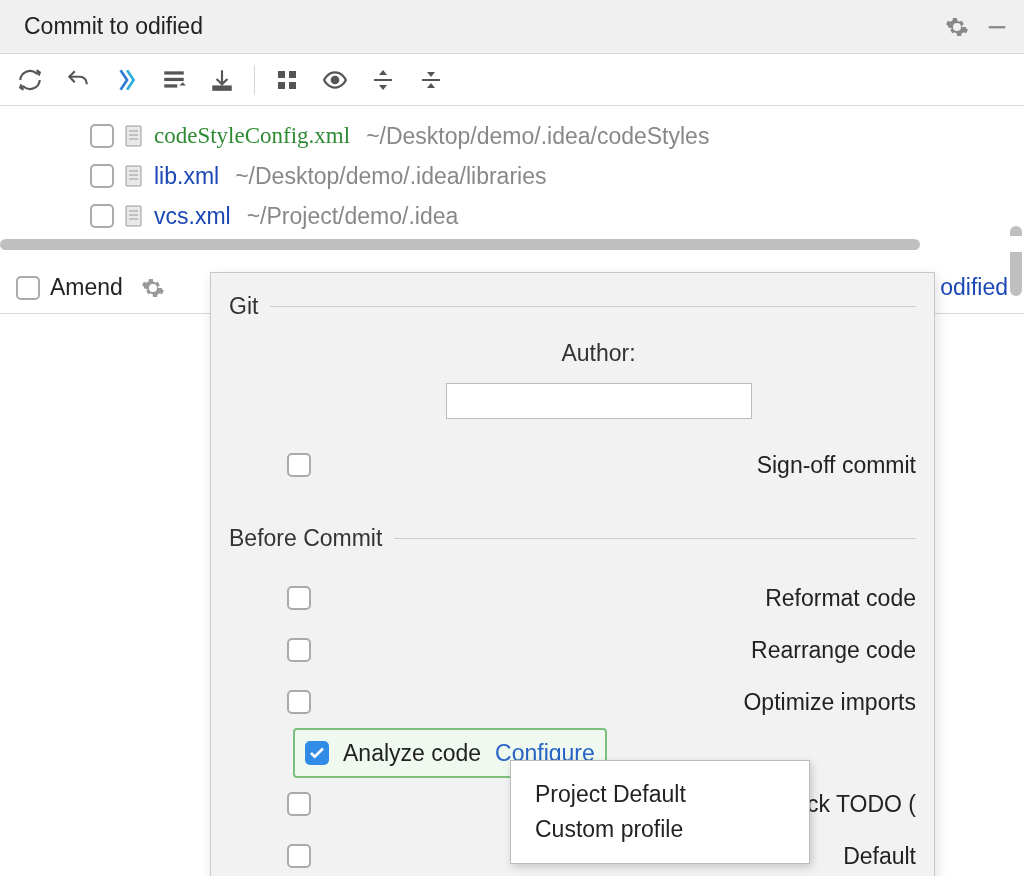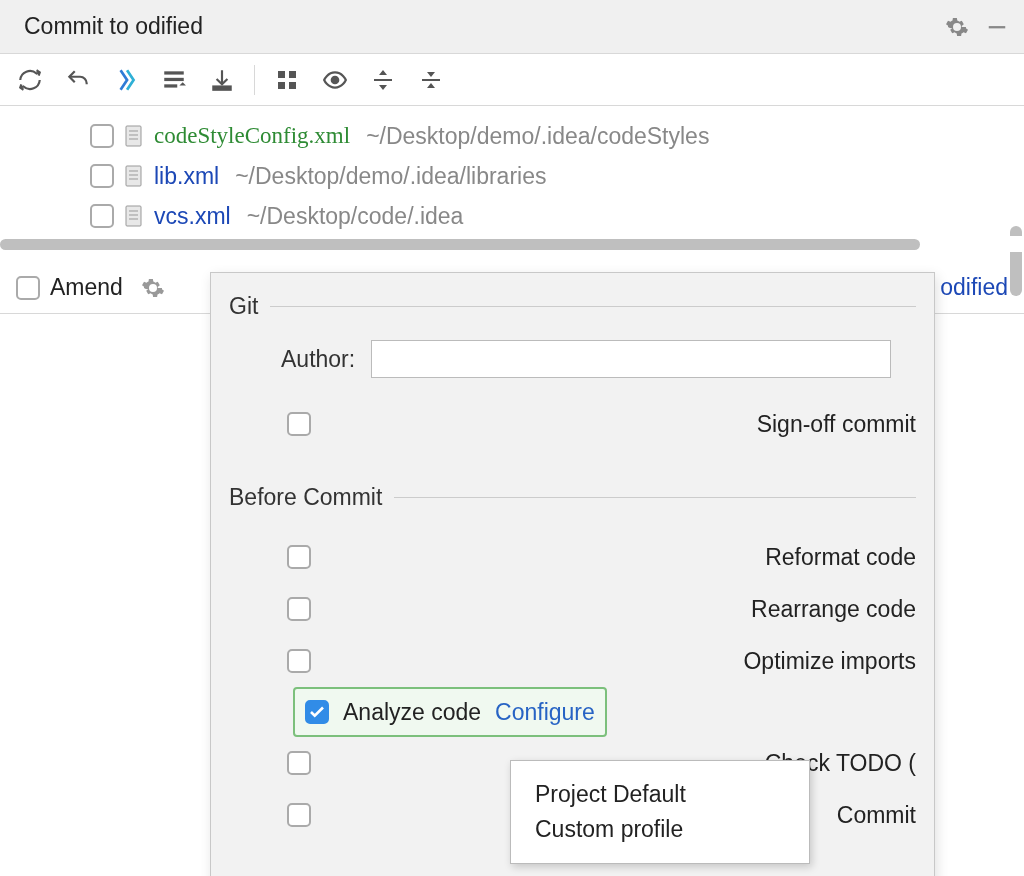--- a/index.html
+++ b/index.html
@@ -86,21 +86,21 @@
     border: 1px solid #c8c8c8;
     box-shadow: 2px 4px 12px rgba(0,0,0,0.12);
     padding: 20px 18px 0 18px;
   }
   .section-header {
     display: flex; align-items: center; gap: 12px;
     margin-bottom: 20px;
   }
   .section-header .label { color: #333; }
   .section-header .line { flex: 1; height: 1px; background: #ccc; }
-  .form-row { display: flex; align-items: center; gap: 16px; margin-left: 52px; margin-bottom: 20px; }
+  .form-row { display: flex; align-items: center; gap: 16px; margin-left: 52px; margin-bottom: 20px; flex-direction: column; }
   .form-row label { color: #333; }
   .text-input {
     flex: 1; height: 38px; border: 1px solid #bbb; background: #fff;
     padding: 4px 8px; font-size: 22px; max-width: 520px;
   }
   .option-row {
     display: flex; align-items: center; gap: 30px;
     margin-left: 58px; height: 52px; justify-content: space-between;
   }
   .link { color: #2763C4; }
@@ -236,21 +236,21 @@
     <span class="checkbox"></span>
     <span class="file-icon">
       <svg width="20" height="24" viewBox="0 0 20 24" fill="none">
           <rect x="2" y="2" width="15" height="20" rx="1" fill="#e8e8e8" stroke="#999"></rect>
           <line x1="5" y1="7" x2="14" y2="7" stroke="#999"></line>
           <line x1="5" y1="11" x2="14" y2="11" stroke="#999"></line>
           <line x1="5" y1="15" x2="14" y2="15" stroke="#999"></line>
         </svg>
     </span>
     <span class="file-name modified">vcs.xml</span>
-    <span class="file-path">~/Desktop/code/.idea</span>
+    <span class="file-path">~/Project/demo/.idea</span>
   </div>
   <div class="hscroll">
       <div class="thumb"></div>
     </div>
 </div>
 
 <div class="amendbar">
   <span class="checkbox"></span>
   <span>Amend</span>
   <span class="gear">
@@ -303,20 +303,20 @@
     </span>
     <span>Analyze code</span>
     <span class="link">Configure</span>
   </div>
   <div class="option-row">
     <span class="checkbox"></span>
     <span>Check TODO (</span>
   </div>
   <div class="option-row">
     <span class="checkbox"></span>
-    <span>Commit</span>
+    <span>Default</span>
   </div>
 </div>
 
 <div class="menu">
   <div class="menu-item">Project Default</div>
   <div class="menu-item">Custom profile</div>
 </div>
 
 </body></html>

